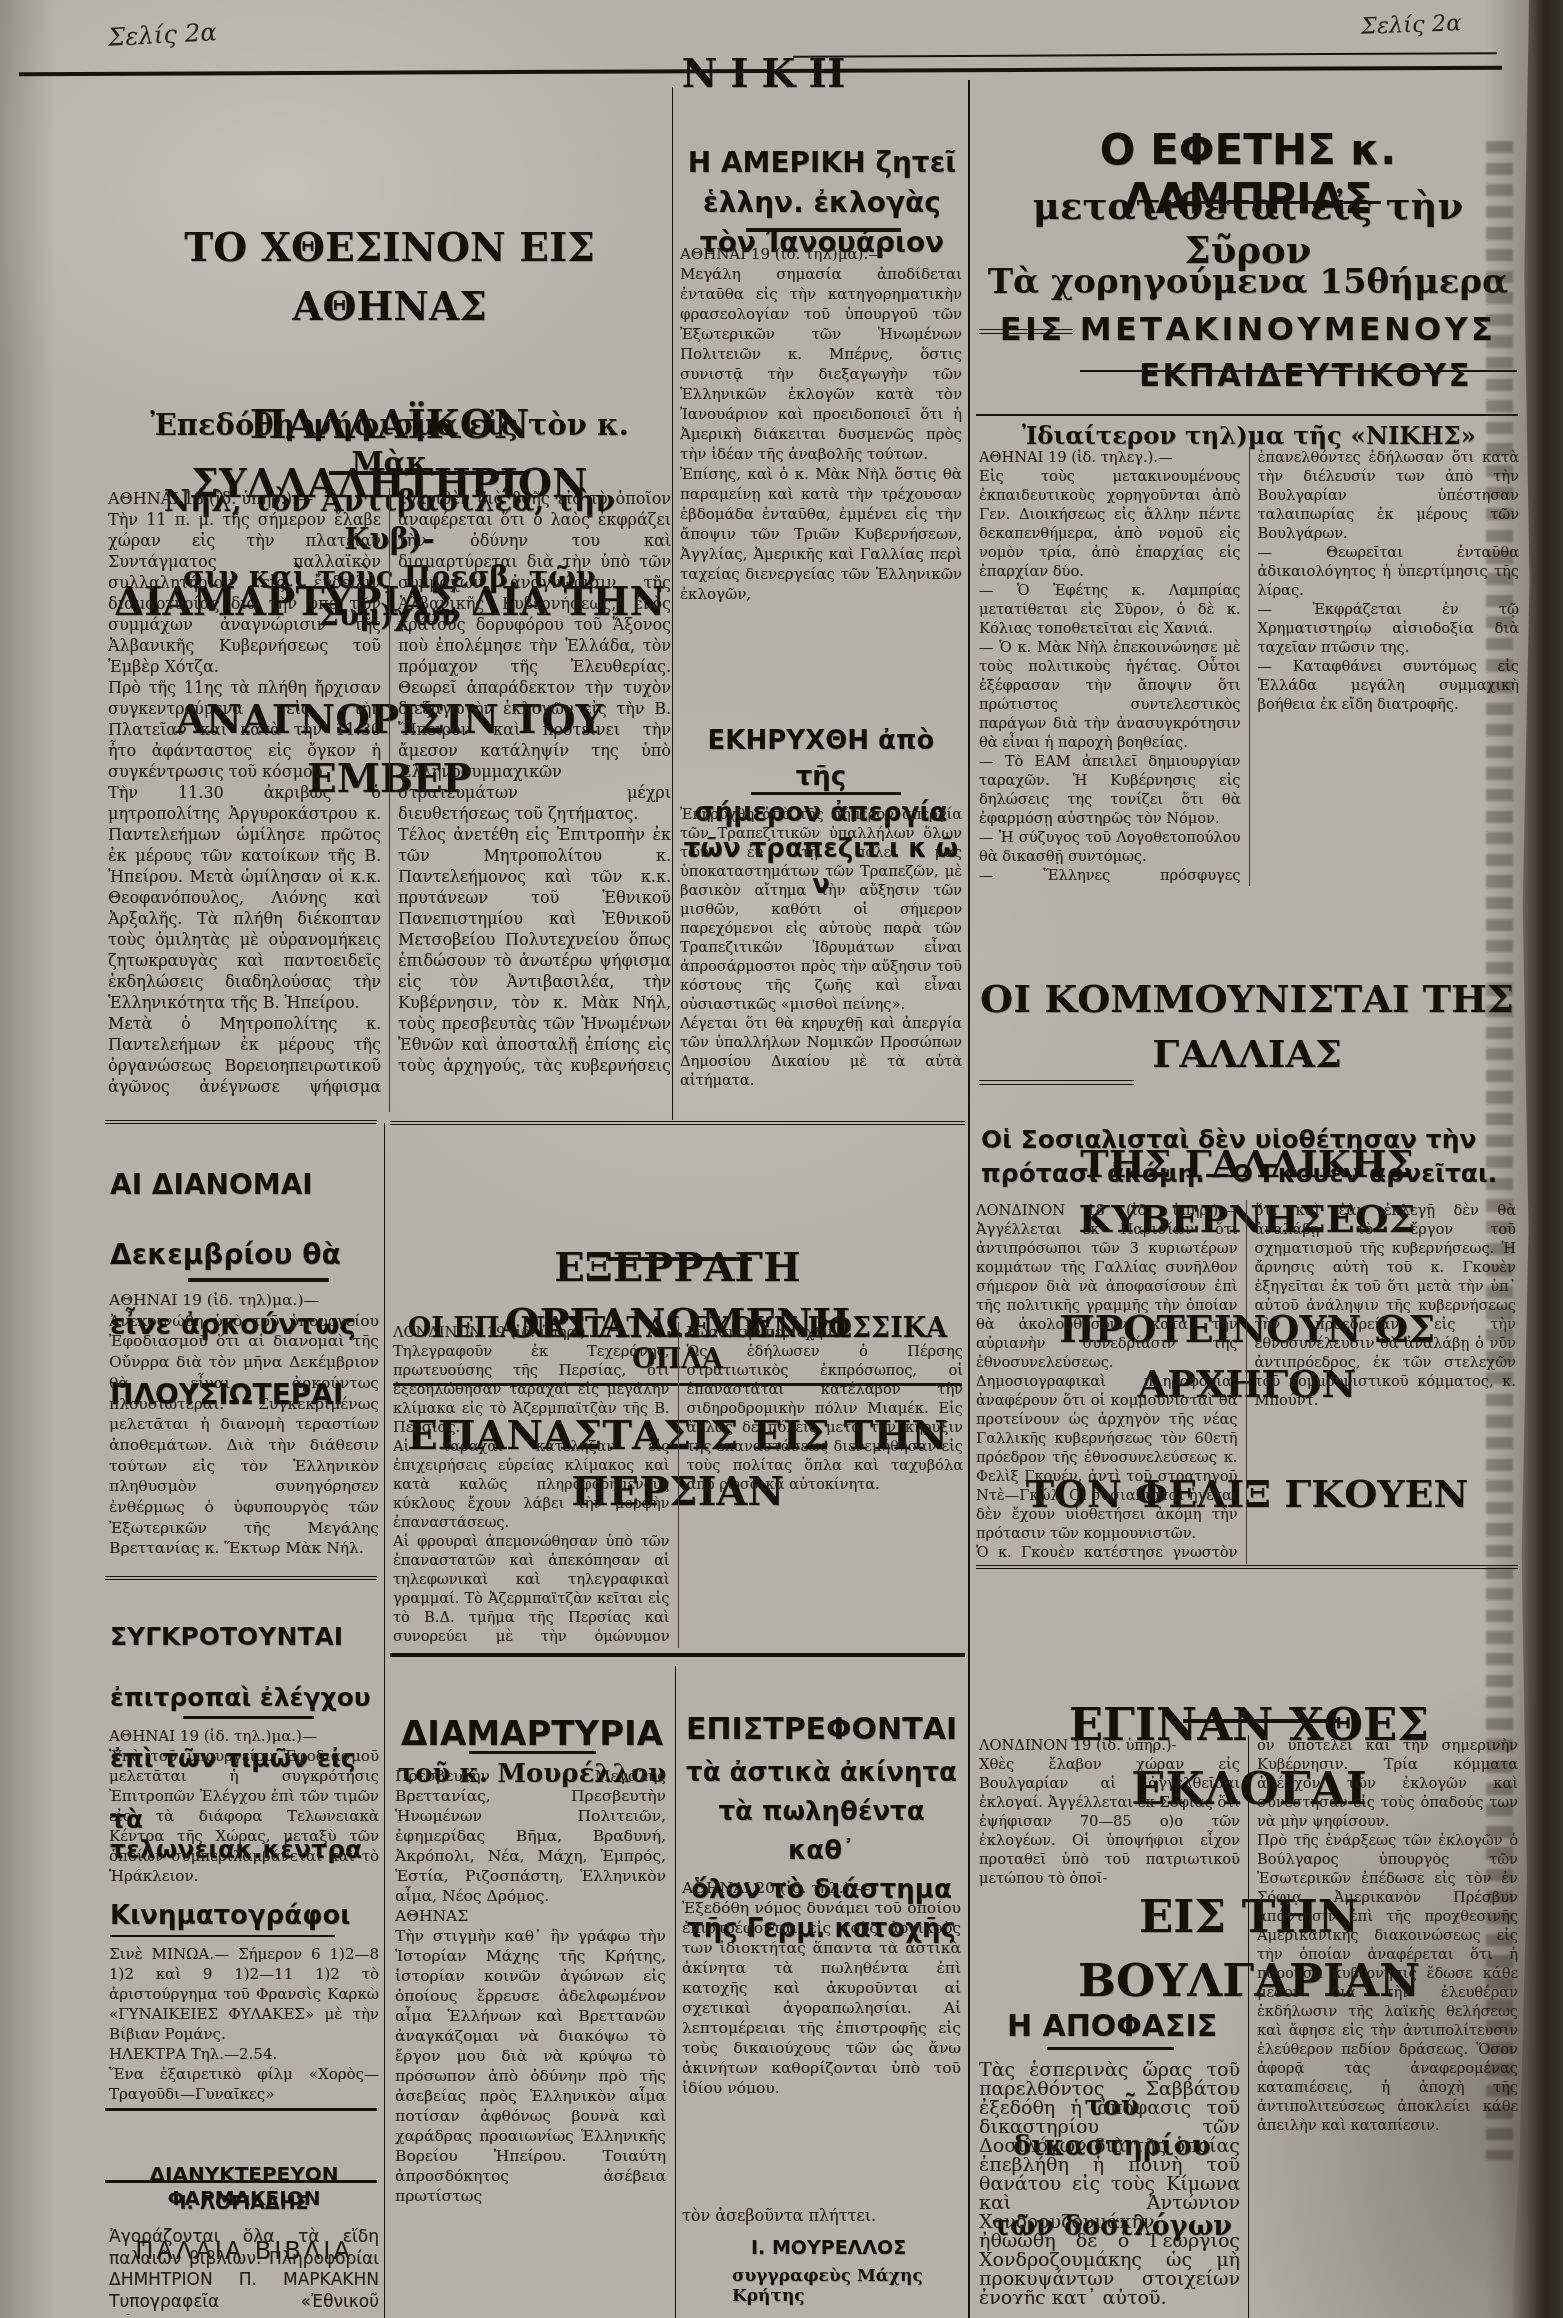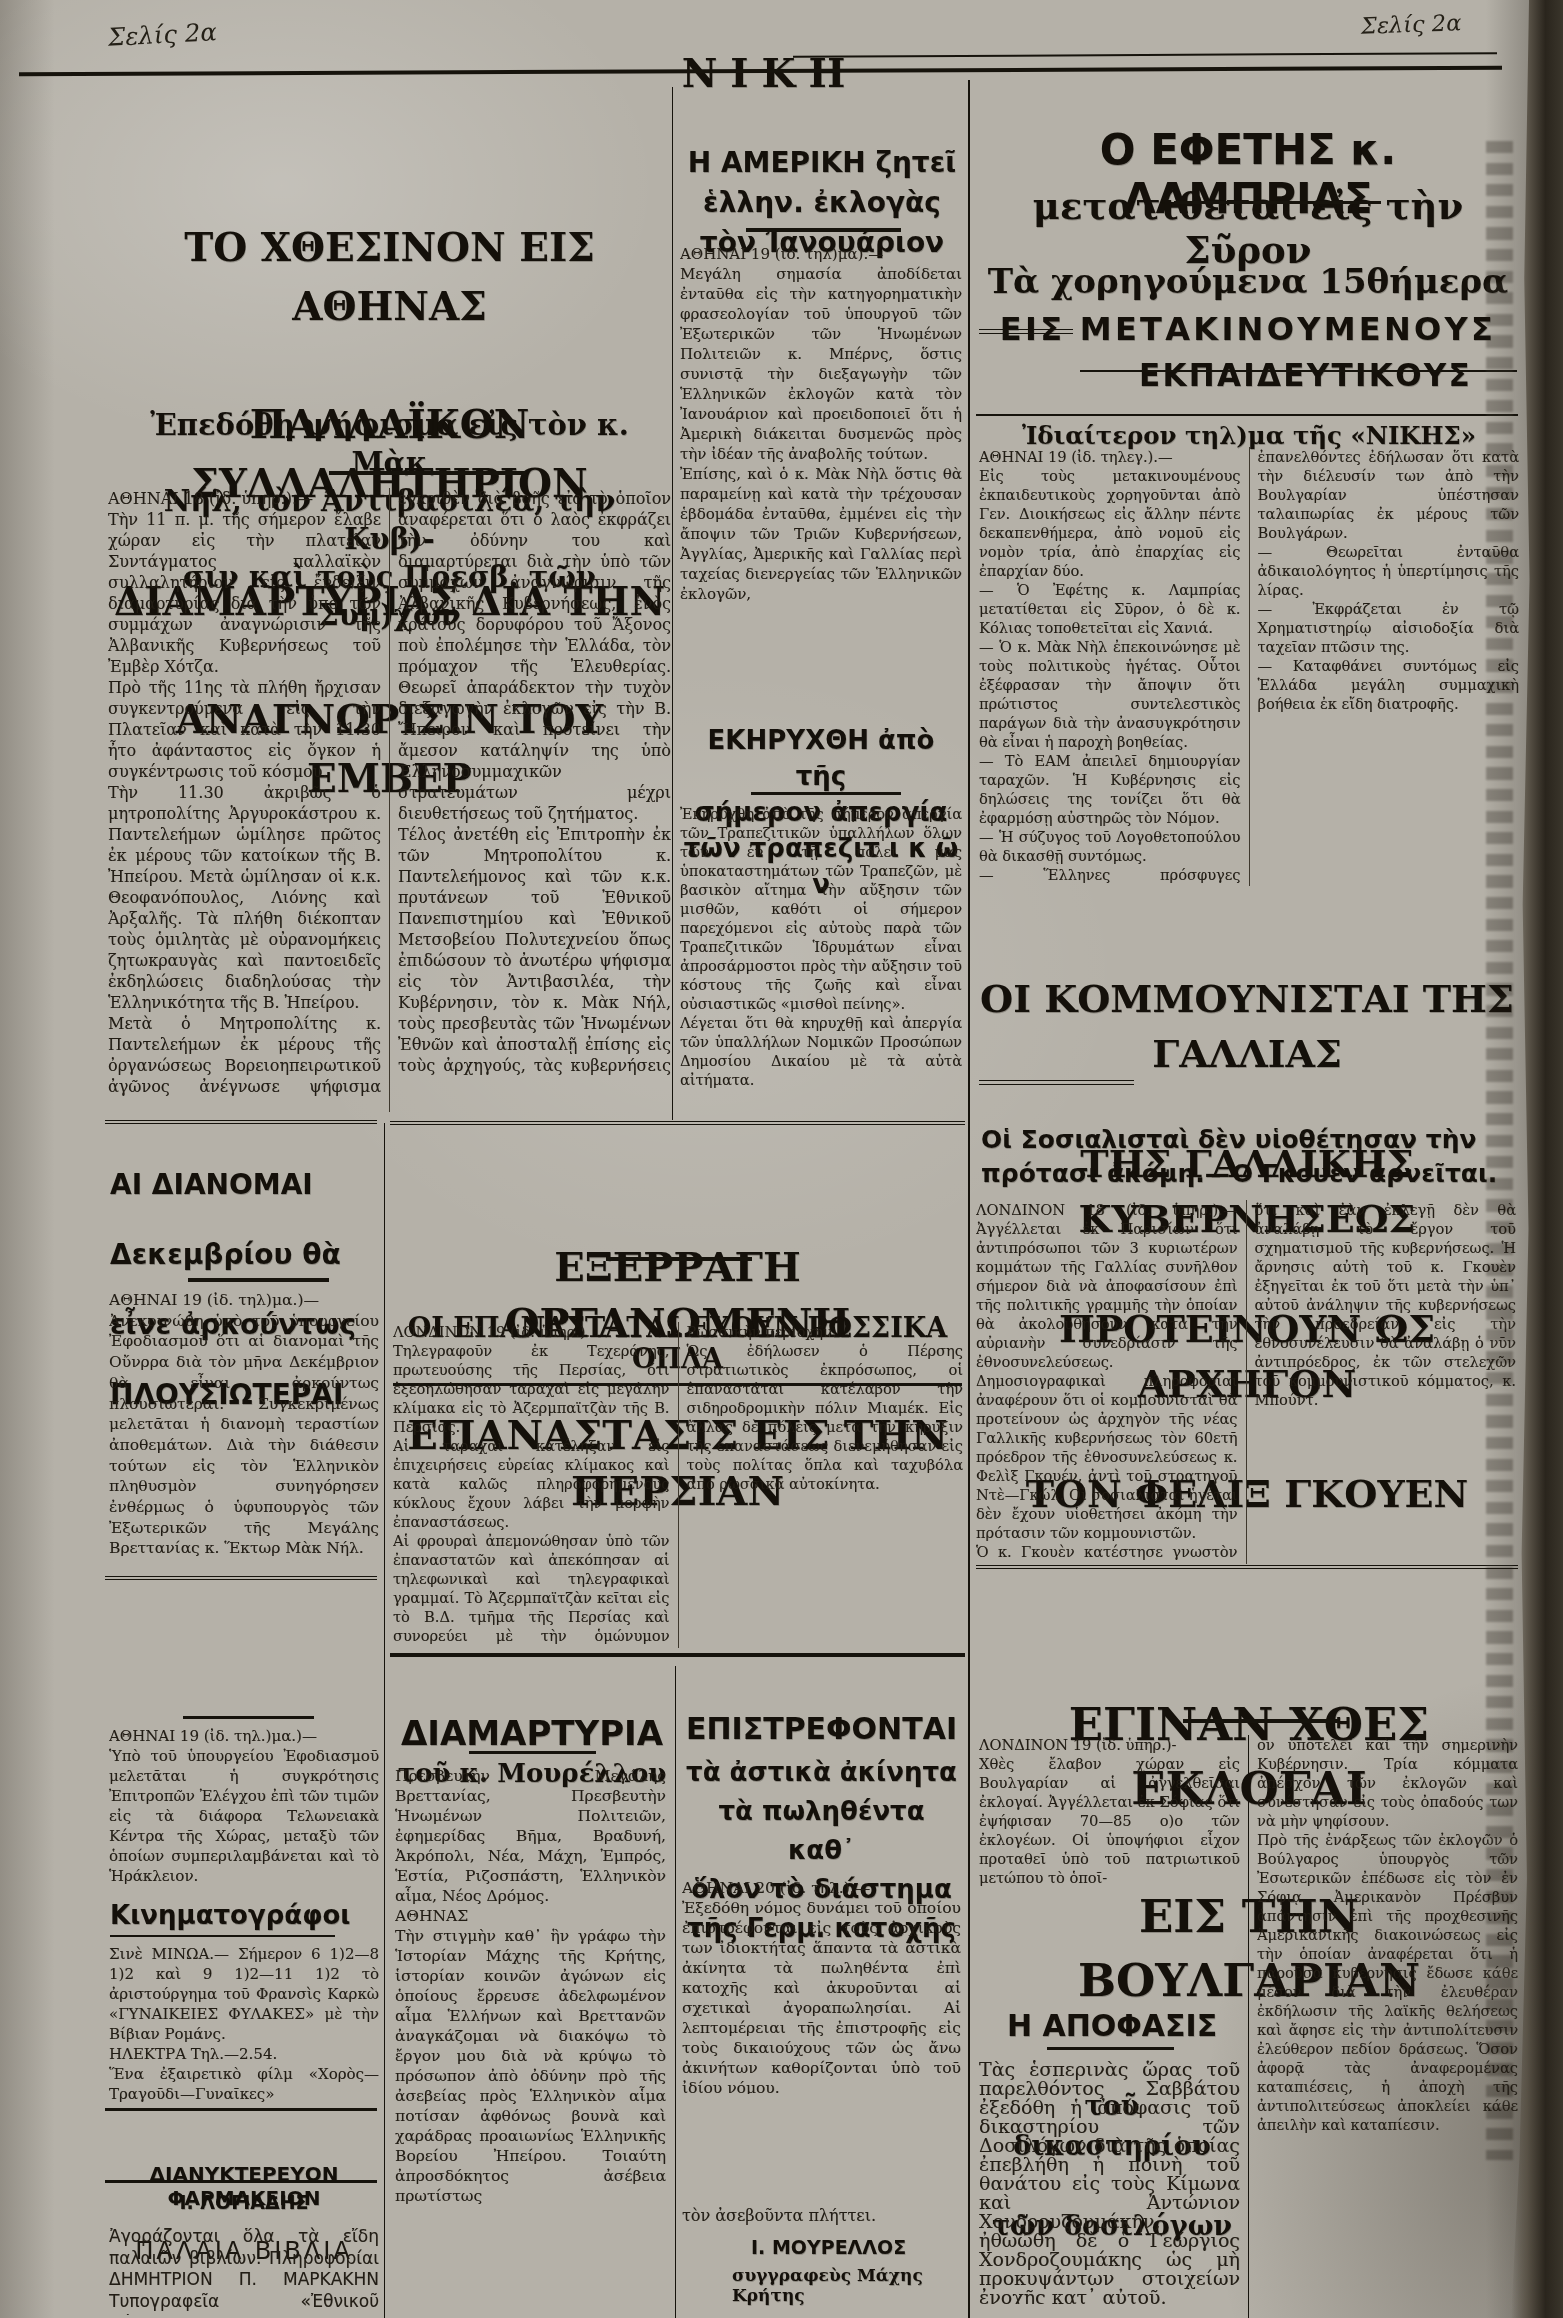--- a/index.html
+++ b/index.html
@@ -65,20 +65,26 @@
     <div>ΑΙ ΔΙΑΝΟΜΑΙ</div>
     <div>Δεκεμβρίου θὰ</div>
     <div>εἶνε ἀρκούντως</div>
     <div>ΠΛΟΥΣΙΩΤΕΡΑΙ</div>
   </div>
   <div class="abs rule" style="left:188px;top:1278px;width:141px;height:3.8px;"></div>
   <div class="abs body-t" style="left:109px;top:1290px;width:270px;height:282px;font-size:15.5px;line-height:20.7px;">ΑΘΗΝΑΙ 19 (ἰδ. τηλ)μα.)—
 Ἀνεκοινώθη ὑπὸ τοῦ ὑπουργείου Ἐφοδιασμοῦ ὅτι αἱ διανομαὶ τῆς Οὔνρρα διὰ τὸν μῆνα Δεκέμβριον θὰ εἶναι ἀρκούντως πλουσιώτεραι. Συγκεκριμένως μελετᾶται ἡ διανομὴ τεραστίων ἀποθεμάτων. Διὰ τὴν διάθεσιν τούτων εἰς τὸν Ἑλληνικὸν πληθυσμὸν συνηγόρησεν ἐνθέρμως ὁ ὑφυπουργὸς τῶν Ἐξωτερικῶν τῆς Μεγάλης Βρεττανίας κ. Ἕκτωρ Μὰκ Νήλ.</div>
 
   <div class="abs rule2" style="left:105px;top:1576px;width:272px;height:1.9px;"></div>
+  <div class="abs hl-san" style="left:110px;top:1591px;width:268px;font-size:25px;line-height:30.5px;">
+    <div>ΣΥΓΚΡΟΤΟΥΝΤΑΙ</div>
+    <div>ἐπιτροπαὶ ἐλέγχου</div>
+    <div>ἐπὶ τῶν τιμῶν εἰς</div>
+    <div>τὰ τελωνειακ.κέντρα</div>
+  </div>
   <div class="abs rule" style="left:183px;top:1716px;width:131px;height:3.3px;"></div>
   <div class="abs body-t" style="left:109px;top:1726px;width:270px;height:169px;font-size:15px;line-height:20px;">ΑΘΗΝΑΙ 19 (ἰδ. τηλ.)μα.)—
 Ὑπὸ τοῦ ὑπουργείου Ἐφοδιασμοῦ μελετᾶται ἡ συγκρότησις Ἐπιτροπῶν Ἐλέγχου ἐπὶ τῶν τιμῶν εἰς τὰ διάφορα Τελωνειακὰ Κέντρα τῆς Χώρας, μεταξὺ τῶν ὁποίων συμπεριλαμβάνεται καὶ τὸ Ἡράκλειον.</div>
 
   <div class="abs hl-san" style="left:110px;top:1900px;width:225px;font-size:26px;border-bottom:2.8px solid #16130c;padding-bottom:4.7px;">Κινηματογράφοι</div>
   <div class="abs body-t" style="left:109px;top:1944px;width:270px;height:160px;font-size:15px;line-height:20px;">Σινὲ ΜΙΝΩΑ.— Σήμερον 6 1)2—8 1)2 καὶ 9 1)2—11 1)2 τὸ ἀριστούργημα τοῦ Φρανσὶς Καρκὼ «ΓΥΝΑΙΚΕΙΕΣ ΦΥΛΑΚΕΣ» μὲ τὴν Βίβιαν Ρομάνς.
 ΗΛΕΚΤΡΑ Τηλ.—2.54.
 Ἕνα ἐξαιρετικὸ φίλμ «Χορὸς—Τραγοῦδι—Γυναῖκες»</div>
 
   <div class="abs rule" style="left:105px;top:2108px;width:272px;height:3.3px;"></div>

